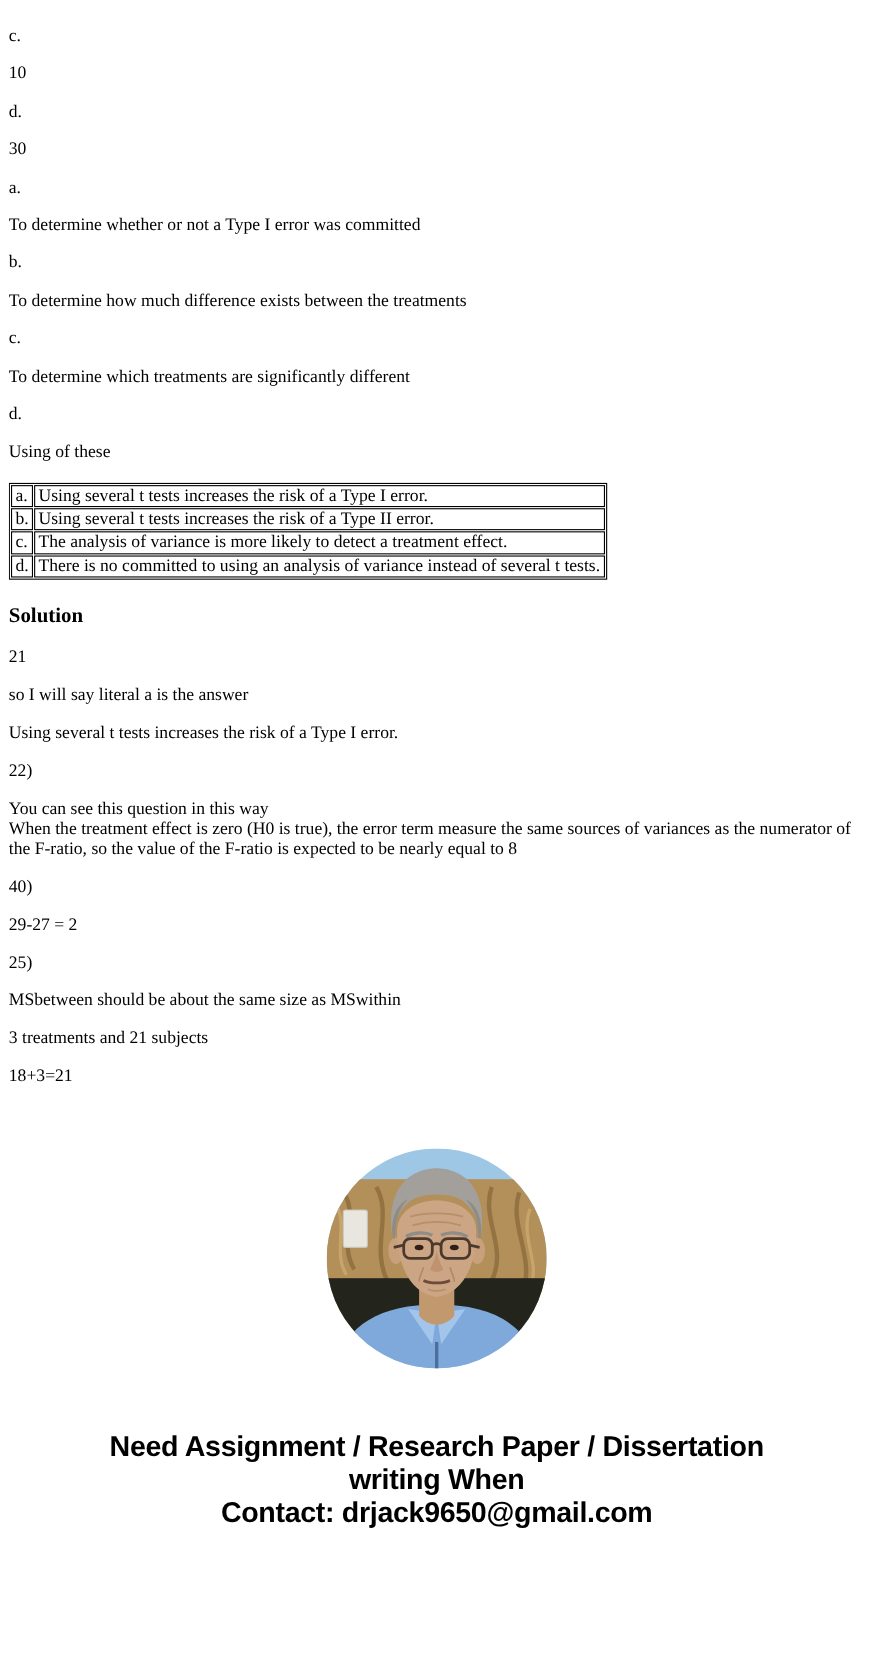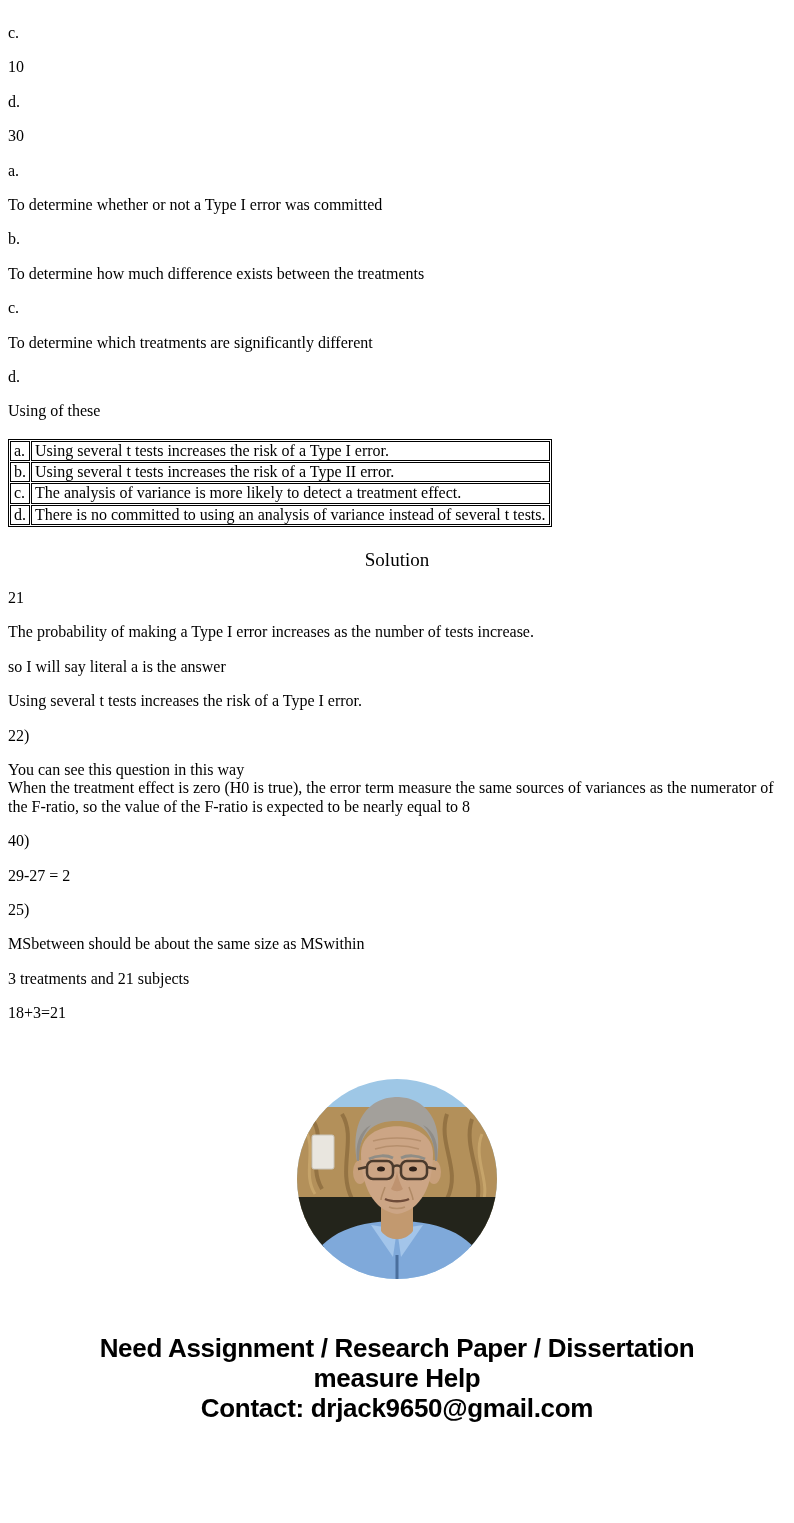--- a/index.html
+++ b/index.html
@@ -23,23 +23,22 @@
   }
   table.answers td {
     border: 1px solid #000000;
     padding: 0px 3px;
     white-space: nowrap;
   }
   td.letter { text-align: left; }
   h3.solution-heading {
     font-family: "Liberation Serif", serif;
     font-size: 19px;
-    font-weight: normal;
+    font-weight: bold;
     margin: 22px 0 18px 0;
-    text-align: center;
   }
   .photo-wrap {
     text-align: center;
     margin-top: 56px;
   }
   .photo-wrap svg { display: inline-block; }
   footer.ad {
     margin-top: 50px;
     text-align: center;
     font-family: "Liberation Sans", sans-serif;
@@ -107,21 +106,20 @@
         </tr>
       </tbody>
   </table>
 
   <h3 class="solution-heading">Solution</h3>
 
   <section>
 
       <p class="para">21</p>
 
-      <p class="para">The probability of making a Type I error increases as the number of tests increase.</p>
 
       <p class="para">so I will say literal a is the answer</p>
 
       <p class="para">Using several t tests increases the risk of a Type I error.</p>
 
       <p class="para">22)</p>
 
       <p class="para">You can see this question in this way
 When the treatment effect is zero (H0 is true), the error term measure the same sources of variances as the numerator of the F-ratio, so the value of the F-ratio is expected to be nearly equal to 8</p>
 
@@ -196,18 +194,18 @@
 
         <path d="M92,128 C96,130 104,130 108,128" stroke="#b58e6a" stroke-width="1.5" fill="none"></path>
       </g>
     </svg>
   </div>
 
   <footer class="ad">
 
       <div class="footer-line">Need Assignment / Research Paper / Dissertation</div>
 
-      <div class="footer-line">measure Help</div>
+      <div class="footer-line">writing When</div>
 
       <div class="footer-line">Contact: drjack9650@gmail.com</div>
     </footer>
 
 </main>
 
 </body></html>

